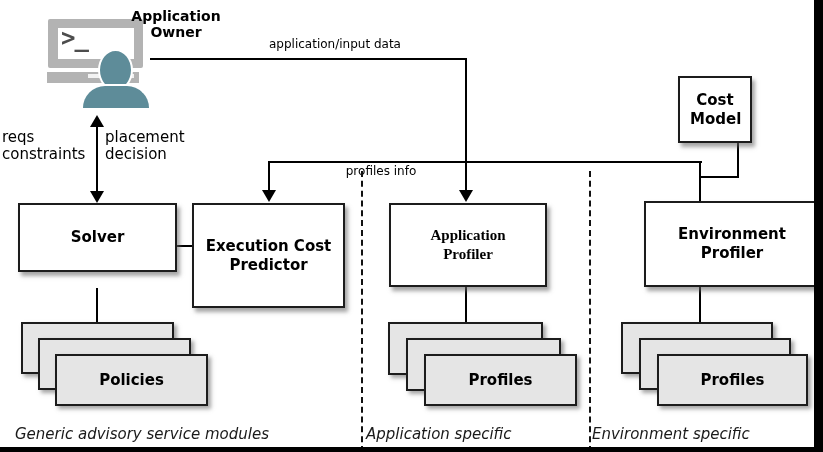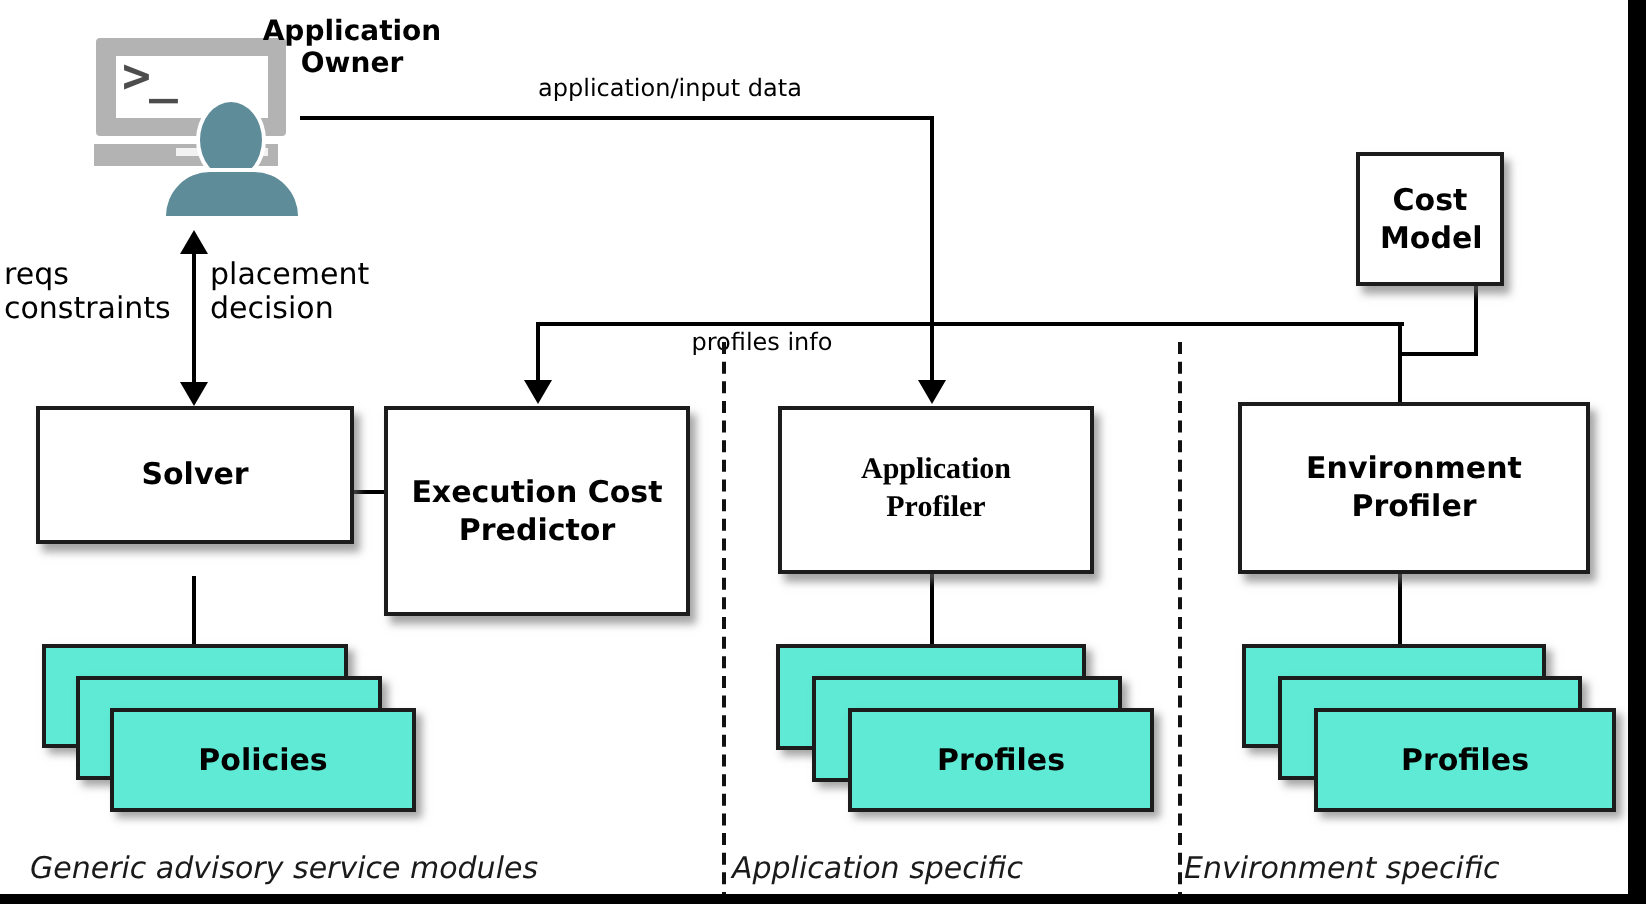--- a/index.html
+++ b/index.html
@@ -14,21 +14,21 @@
   .arrow-up{position:absolute;width:0;height:0;
     border-left:7px solid transparent;border-right:7px solid transparent;
     border-bottom:12px solid #000;}
   .node{
     position:absolute;background:#fff;border:2px solid #1c1c1c;box-sizing:border-box;
     display:flex;align-items:center;justify-content:center;text-align:center;
     font-weight:bold;font-size:15px;line-height:1.25;
     box-shadow:3px 4px 4px rgba(105,105,105,0.6);
   }
   .stack-box{
-    position:absolute;background:#5eead4;border:2px solid #1c1c1c;box-sizing:border-box;
+    position:absolute;background:#e5e5e5;border:2px solid #1c1c1c;box-sizing:border-box;
     display:flex;align-items:center;justify-content:center;text-align:center;
     font-weight:bold;font-size:15px;
     box-shadow:3px 3px 4px rgba(105,105,105,0.6);
   }
   .edge-label{position:absolute;font-size:12px;text-align:center;line-height:1.12;}
   .section-label{position:absolute;font-style:italic;font-size:15px;text-align:left;color:#1a1a1a;}
   .dashed-sep{position:absolute;width:0;border-left:2px dashed #111;}
   
   .monitor{position:absolute;left:48px;top:19px;width:95px;height:49px;background:#b3b3b3;border-radius:2px;}
   .screen{position:absolute;left:58px;top:28px;width:76px;height:31px;background:#ffffff;}
@@ -90,21 +90,21 @@
 
   <div class="node" style="left:18px;top:203px;width:159px;height:69px;">
     <span>Solver</span>
   </div>
   <div class="node" style="left:192px;top:203px;width:153px;height:105px;">
     <span style="display:inline-block;max-width:140px;">Execution Cost Predictor</span>
   </div>
   <div class="node" style="left:389px;top:203px;width:158px;height:84px;">
     <span style="display:inline-block;max-width:105px;font-family:Liberation Serif, serif;">Application Profiler</span>
   </div>
-  <div class="node" style="left:619px;top:201px;width:176px;height:86px;justify-content:center;">
+  <div class="node" style="left:644px;top:201px;width:176px;height:86px;justify-content:center;">
     <span style="display:inline-block;max-width:115px;">Environment Profiler</span>
   </div>
   <div class="node" style="left:678px;top:76px;width:74px;height:67px;">
     <span style="display:inline-block;max-width:50px;">Cost Model</span>
   </div>
 
   <div>
     <div class="stack-box" style="left:21px;top:322px;width:153px;height:52px;"></div>
     <div class="stack-box" style="left:38px;top:338px;width:153px;height:52px;"></div>
     <div class="stack-box" style="left:55px;top:354px;width:153px;height:52px;">

